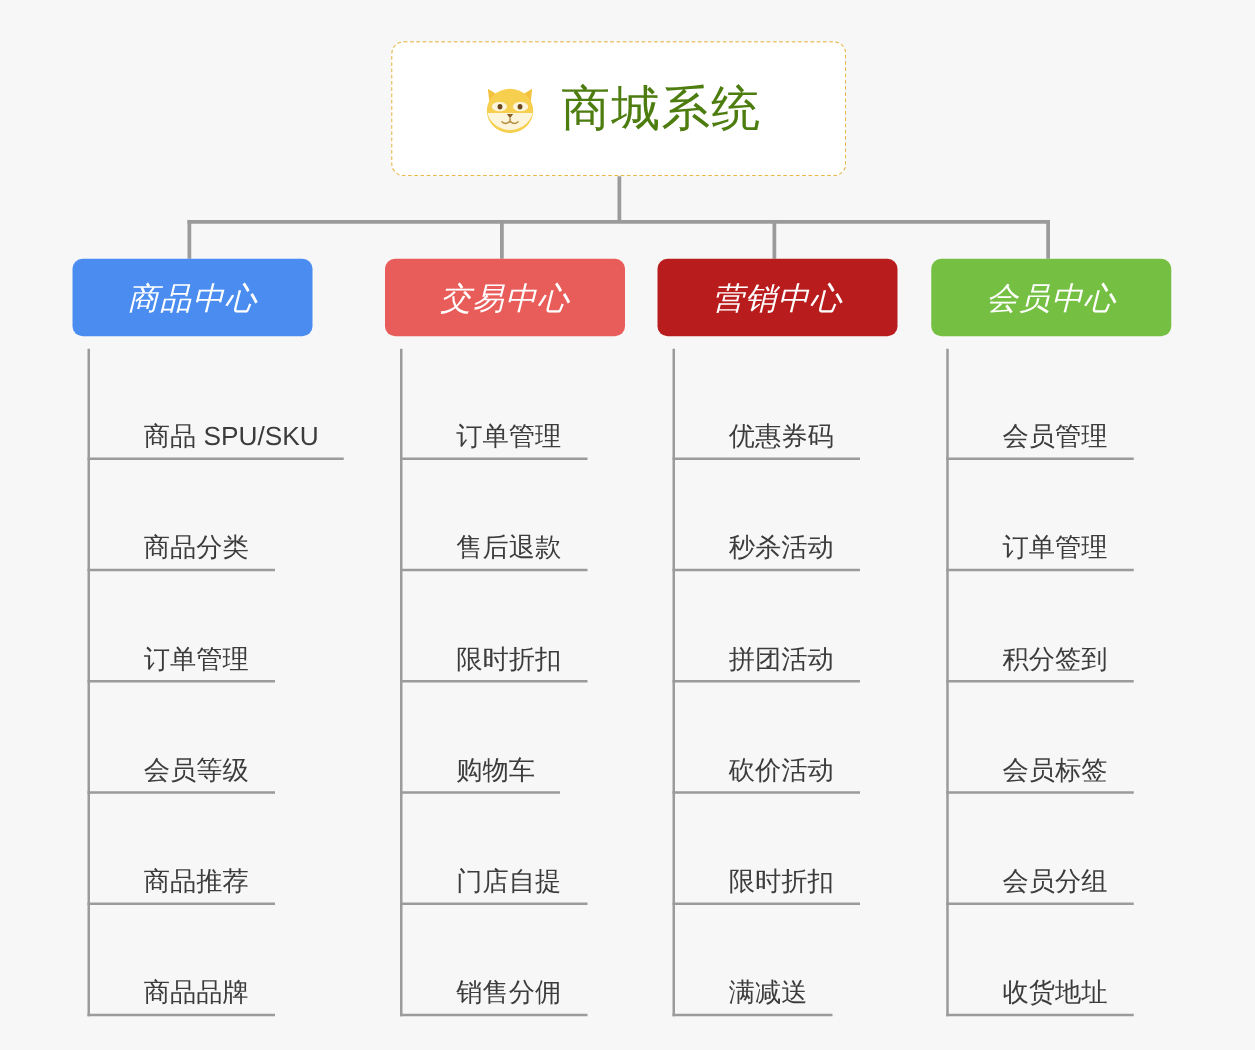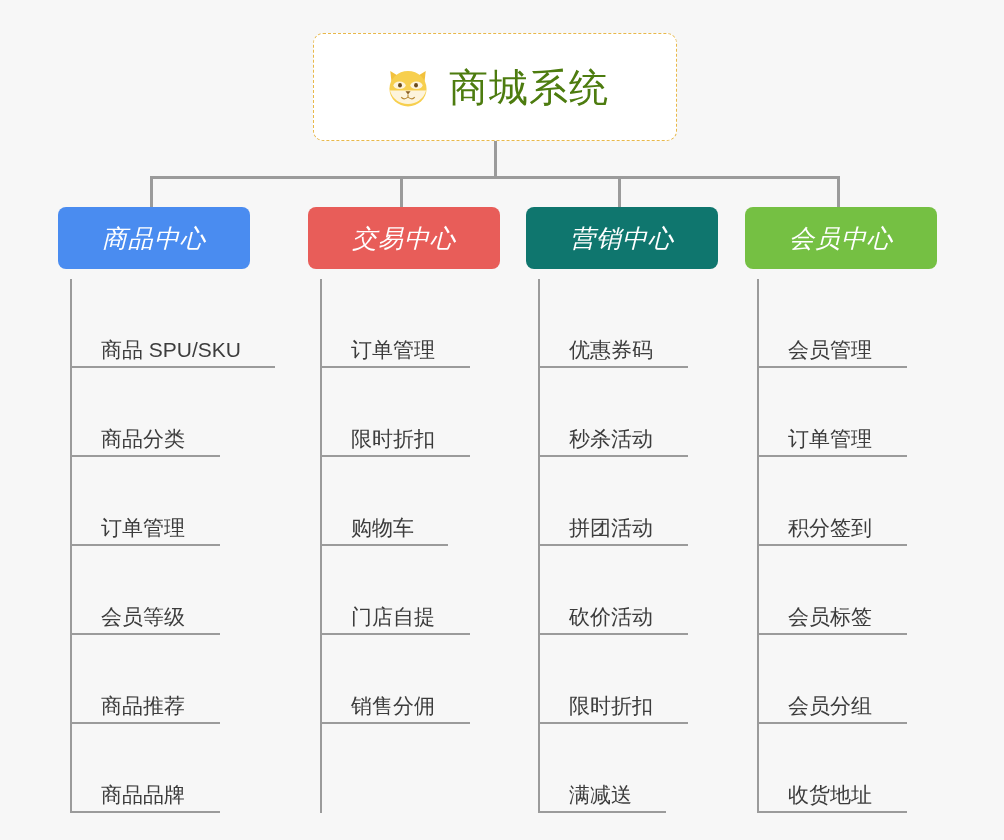--- a/index.html
+++ b/index.html
@@ -73,21 +73,21 @@
     left:12px; top:0;
     width:2px;
     background:#9b9b9b;
   }
   .leaf-item{
     position:relative;
     height:89px;
     box-sizing:border-box;
     display:flex;
     align-items:flex-end;
-    padding-left:31px;
+    padding-left:45px;
     padding-bottom:7px;
   }
   .leaf-item::after{
     content:"";
     position:absolute;
     left:0; bottom:0;
     height:2px;
     background:#9b9b9b;
   }
   .leaf-label{
@@ -170,36 +170,39 @@
   <div class="column" style="left:308px;">
     <div class="cat-header" style="background: rgb(232, 93, 89);">
       <span>交易中心</span>
     </div>
     <div class="leaf-list">
       <div class="leaf-rail" style="height: 534px;"></div>
       <div class="leaf-item w4">
           <span class="leaf-label">订单管理</span>
         </div>
       <div class="leaf-item w4">
+          <span class="leaf-label">售后退款</span>
+        </div>
+      <div class="leaf-item w4">
           <span class="leaf-label">限时折扣</span>
         </div>
       <div class="leaf-item w3">
           <span class="leaf-label">购物车</span>
         </div>
       <div class="leaf-item w4">
           <span class="leaf-label">门店自提</span>
         </div>
       <div class="leaf-item w4">
           <span class="leaf-label">销售分佣</span>
         </div>
     </div>
   </div>
 
   <div class="column" style="left:526px;">
-    <div class="cat-header" style="background: #0f766e;">
+    <div class="cat-header" style="background: #b91c1c;">
       <span>营销中心</span>
     </div>
     <div class="leaf-list">
       <div class="leaf-rail" style="height: 534px;"></div>
       <div class="leaf-item w4">
           <span class="leaf-label">优惠券码</span>
         </div>
       <div class="leaf-item w4">
           <span class="leaf-label">秒杀活动</span>
         </div>

